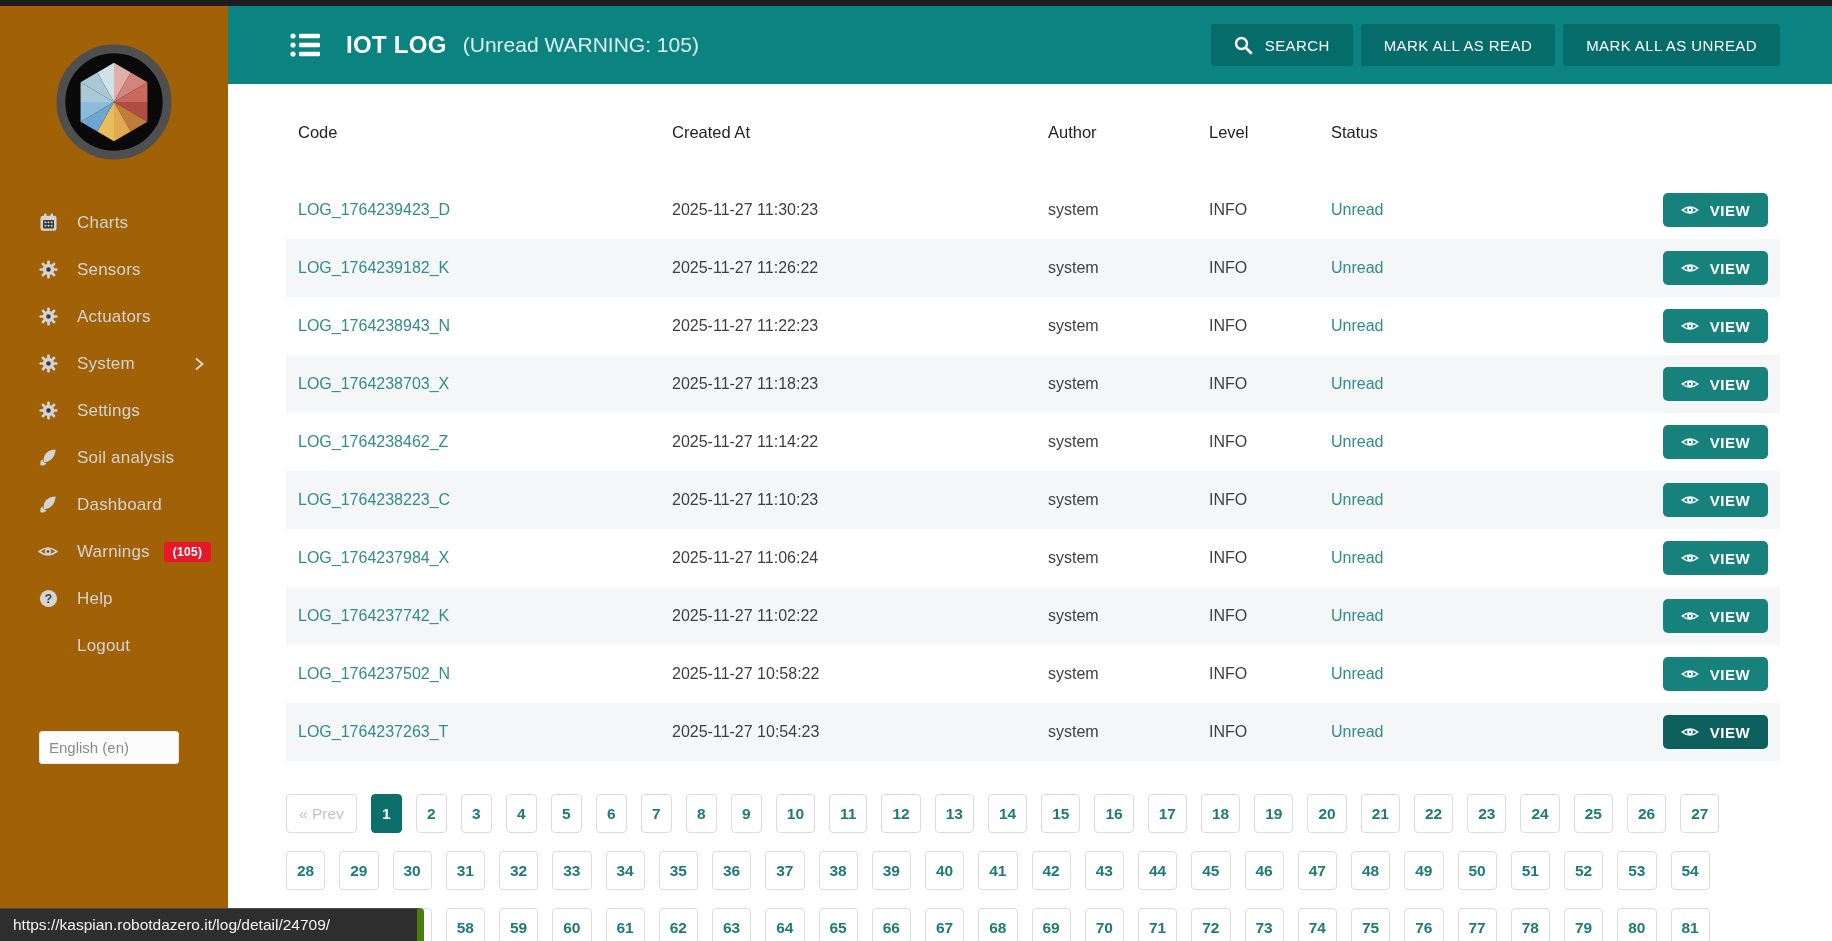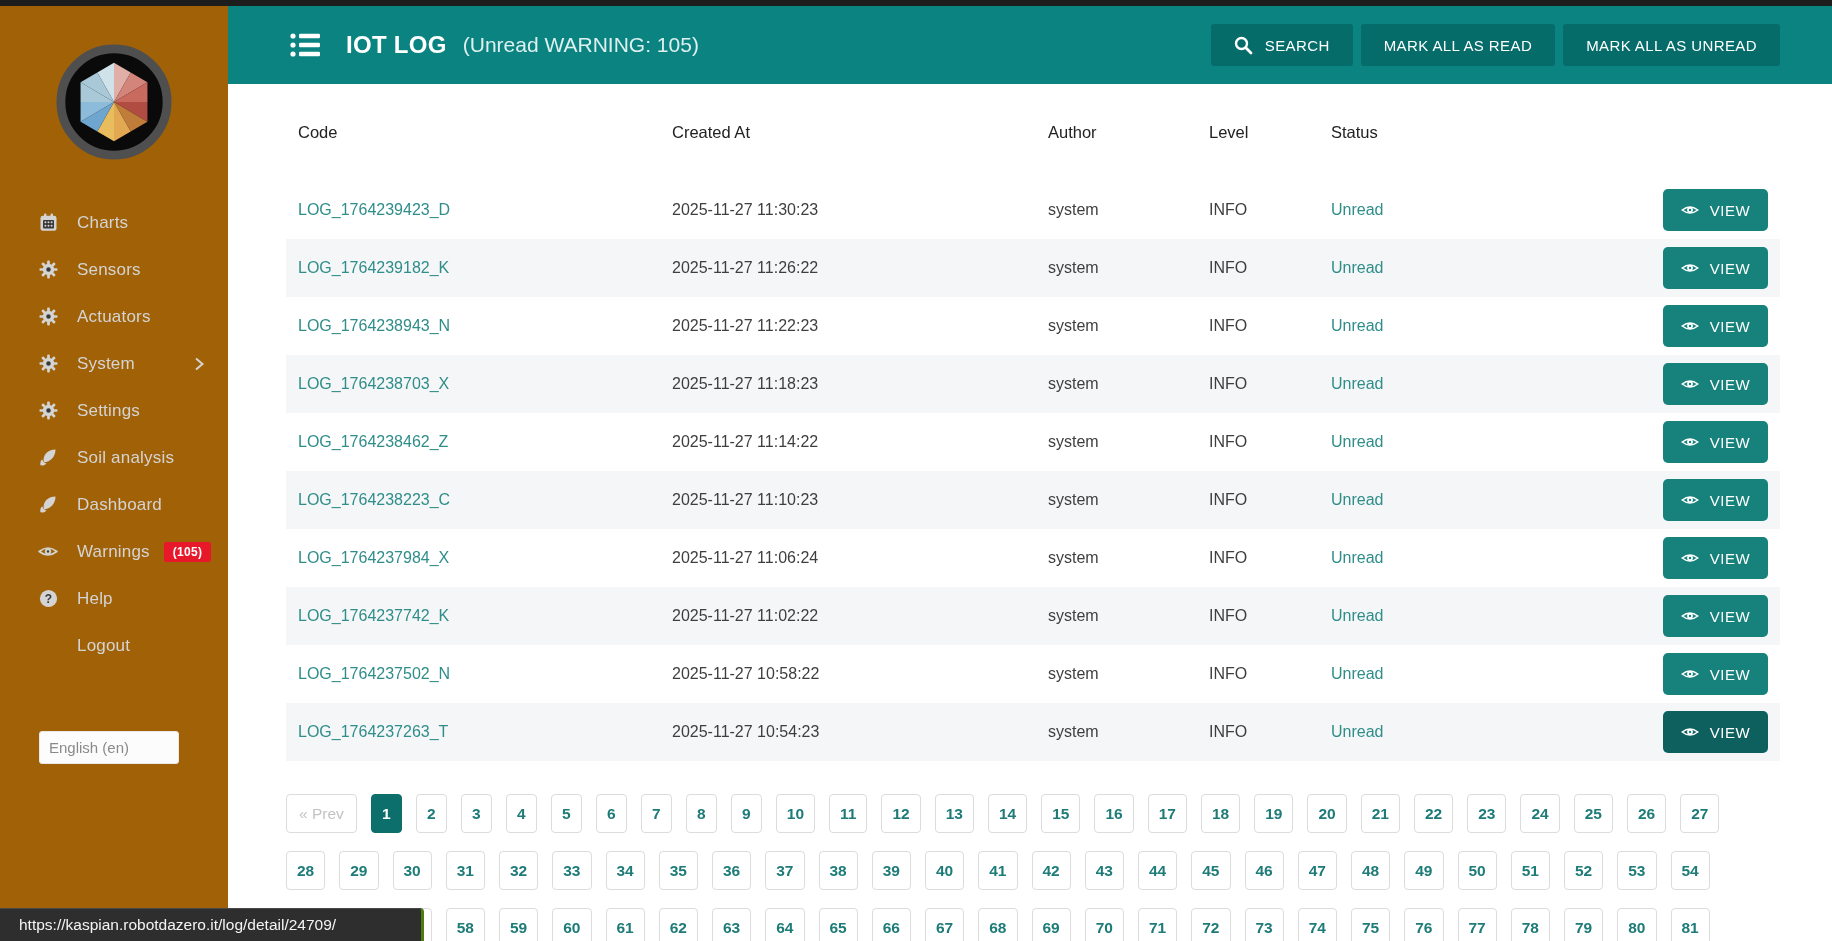--- a/index.html
+++ b/index.html
@@ -39,38 +39,38 @@
   .main { position:absolute; left:228px; top:84px; right:0; bottom:0; padding:0 52px 0 58px; background:#fff; }
   .trow { display:grid; grid-template-columns:386px 376px 161px 122px 1fr 117px; align-items:center; }
   .thead { height:97px; font-weight:normal; font-size:16.5px; color:#222222; }
   .tbody .trow { height:58px; font-size:16px; color:#3e3e3e; }
   .tbody .trow:nth-child(even) { background:#f5f6f7; }
   .cell-code { padding-left:12px; }
   .thead .cell-code { padding-left:12px; }
   a.code-link { color:#2f8d8a; text-decoration:none; cursor:pointer; }
   .status-unread { color:#2f8d8a; }
   .cell-view { display:flex; justify-content:flex-end; padding-right:12px; }
-  .view-btn { width:106px; height:42px; background:#17817b; color:#fff; border:none; border-radius:5px;
+  .view-btn { width:106px; height:34px; background:#17817b; color:#fff; border:none; border-radius:5px;
     display:flex; align-items:center; justify-content:center; gap:11px; font-size:15px; font-family:inherit;
-    letter-spacing:.6px; cursor:pointer; }
+    letter-spacing:.6px; cursor:pointer;font-weight:bold; }
   .trow.hovered .view-btn { background:#0e605e; }
 
   
   .pagination { margin-top:33px; }
   .pg-row { display:flex; margin-bottom:18px; }
   .pg { border:1px solid #dcdcdc; border-radius:4px; background:#fff; color:#1d7b78; font-size:15.5px;
     font-weight:600; padding:9px 10px; margin-right:14px; min-width:31px; text-align:center;
     cursor:pointer; line-height:19px; }
   .pg.prev { color:#c3c3c3; padding:9px 12px; font-weight:normal; cursor:default; }
   .pg.active { background:#0d6f6c; border-color:#0d6f6c; color:#ffffff; }
 
   
   .status-tooltip { position:absolute; left:0; bottom:0; height:33px; width:424px; background:#2e2e2e;
-    border-top:1px solid #484848; border-right:3px solid #4d7c0f; border-top-right-radius:4px;
-    color:#f4f4f4; font-size:15.5px; display:flex; align-items:center; padding-left:19px; z-index:20;
+    border-top:1px solid #484848; border-right:7px solid #4d7c0f; border-top-right-radius:4px;
+    color:#f4f4f4; font-size:15.5px; display:flex; align-items:center; padding-left:13px; z-index:20;
     white-space:nowrap; overflow:hidden; }
 </style>
 </head>
 <body>
 
 <div class="topstrip"></div>
 
 <aside class="sidebar">
   <div class="logo-wrap">
     <svg width="118" height="118" viewBox="-60 -60 120 120">

